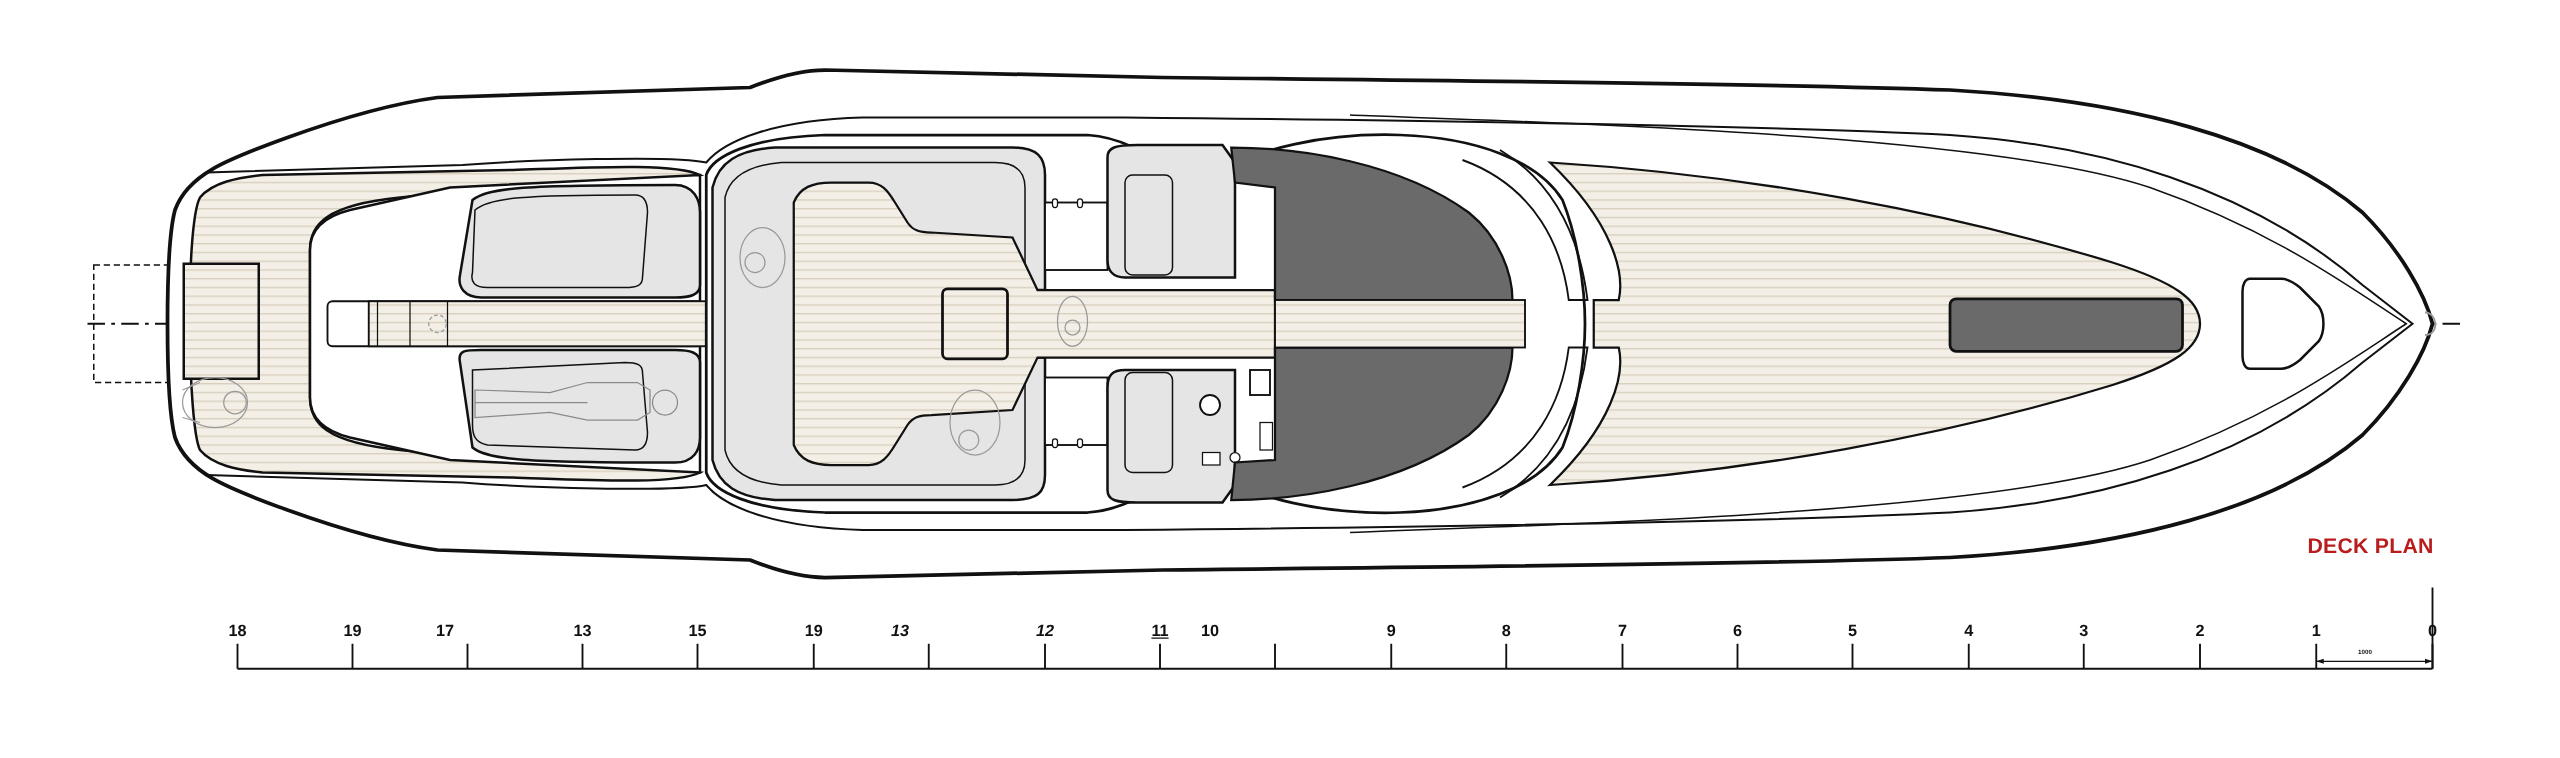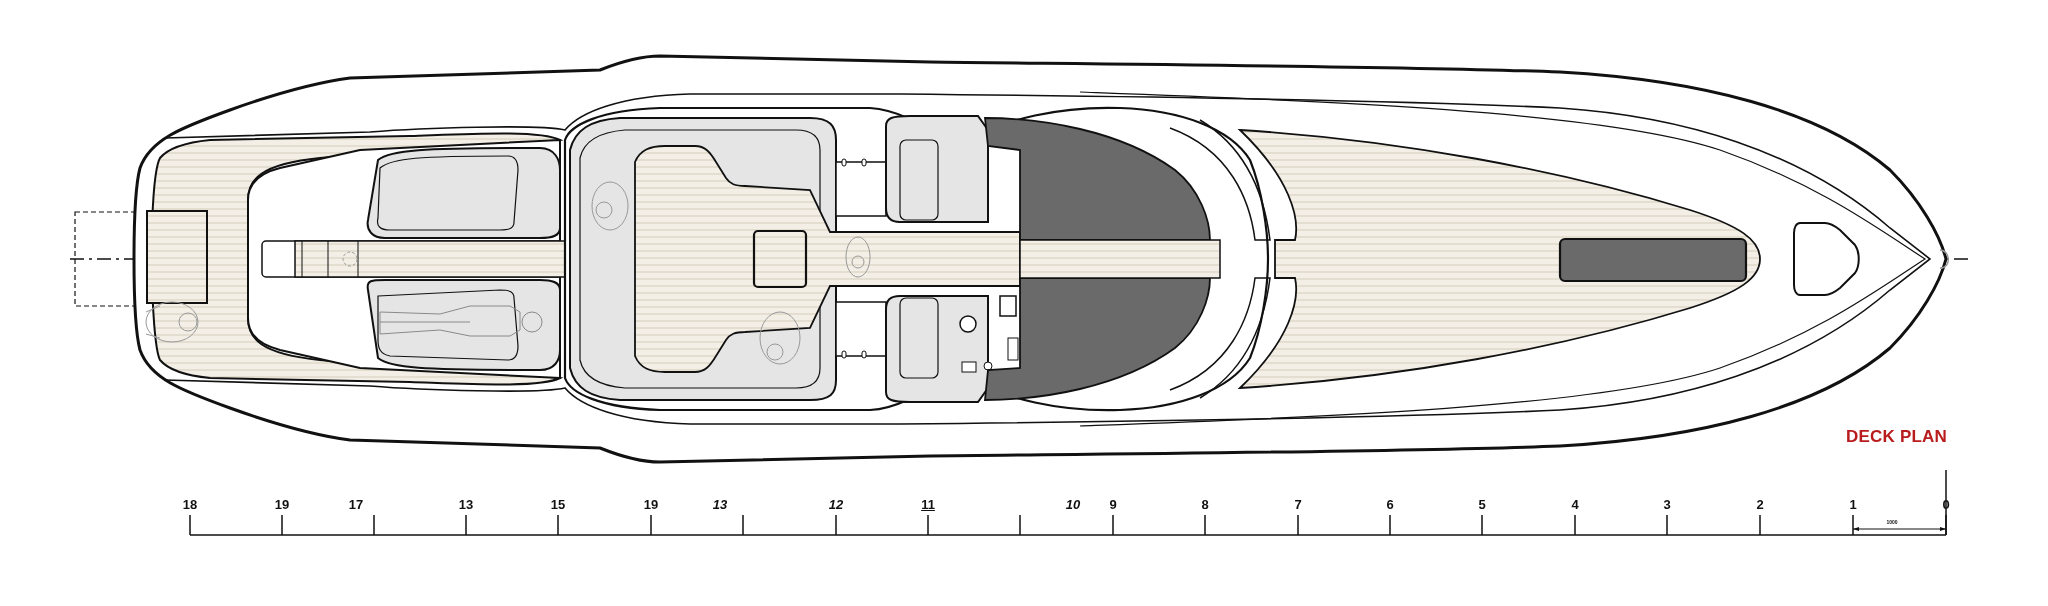--- a/index.html
+++ b/index.html
@@ -169,21 +169,21 @@
 <div id="tick-labels">
     <div class="tick-label" style="left: 190px;">18</div>
     <div class="tick-label" style="left: 282px;">19</div>
     <div class="tick-label" style="left: 356px;">17</div>
     <div class="tick-label" style="left: 466px;">13</div>
     <div class="tick-label" style="left: 558px; text-align: center;">15</div>
     <div class="tick-label" style="left: 651px;">19</div>
     <div class="tick-label" style="left: 720px; font-style: italic;">13</div>
     <div class="tick-label" style="left: 836px; font-style: italic;">12</div>
     <div class="tick-label" style="left: 928px; text-decoration: underline;">11</div>
-    <div class="tick-label" style="left: 1073px; font-style: italic;">10</div>
+    <div class="tick-label" style="left: 968px;">10</div>
     <div class="tick-label" style="left: 1113px;">9</div>
     <div class="tick-label" style="left: 1205px;">8</div>
     <div class="tick-label" style="left: 1298px;">7</div>
     <div class="tick-label" style="left: 1390px;">6</div>
     <div class="tick-label" style="left: 1482px;">5</div>
     <div class="tick-label" style="left: 1575px;">4</div>
     <div class="tick-label" style="left: 1667px;">3</div>
     <div class="tick-label" style="left: 1760px;">2</div>
     <div class="tick-label" style="left: 1853px;">1</div>
     <div class="tick-label" style="left: 1946px;">0</div>

